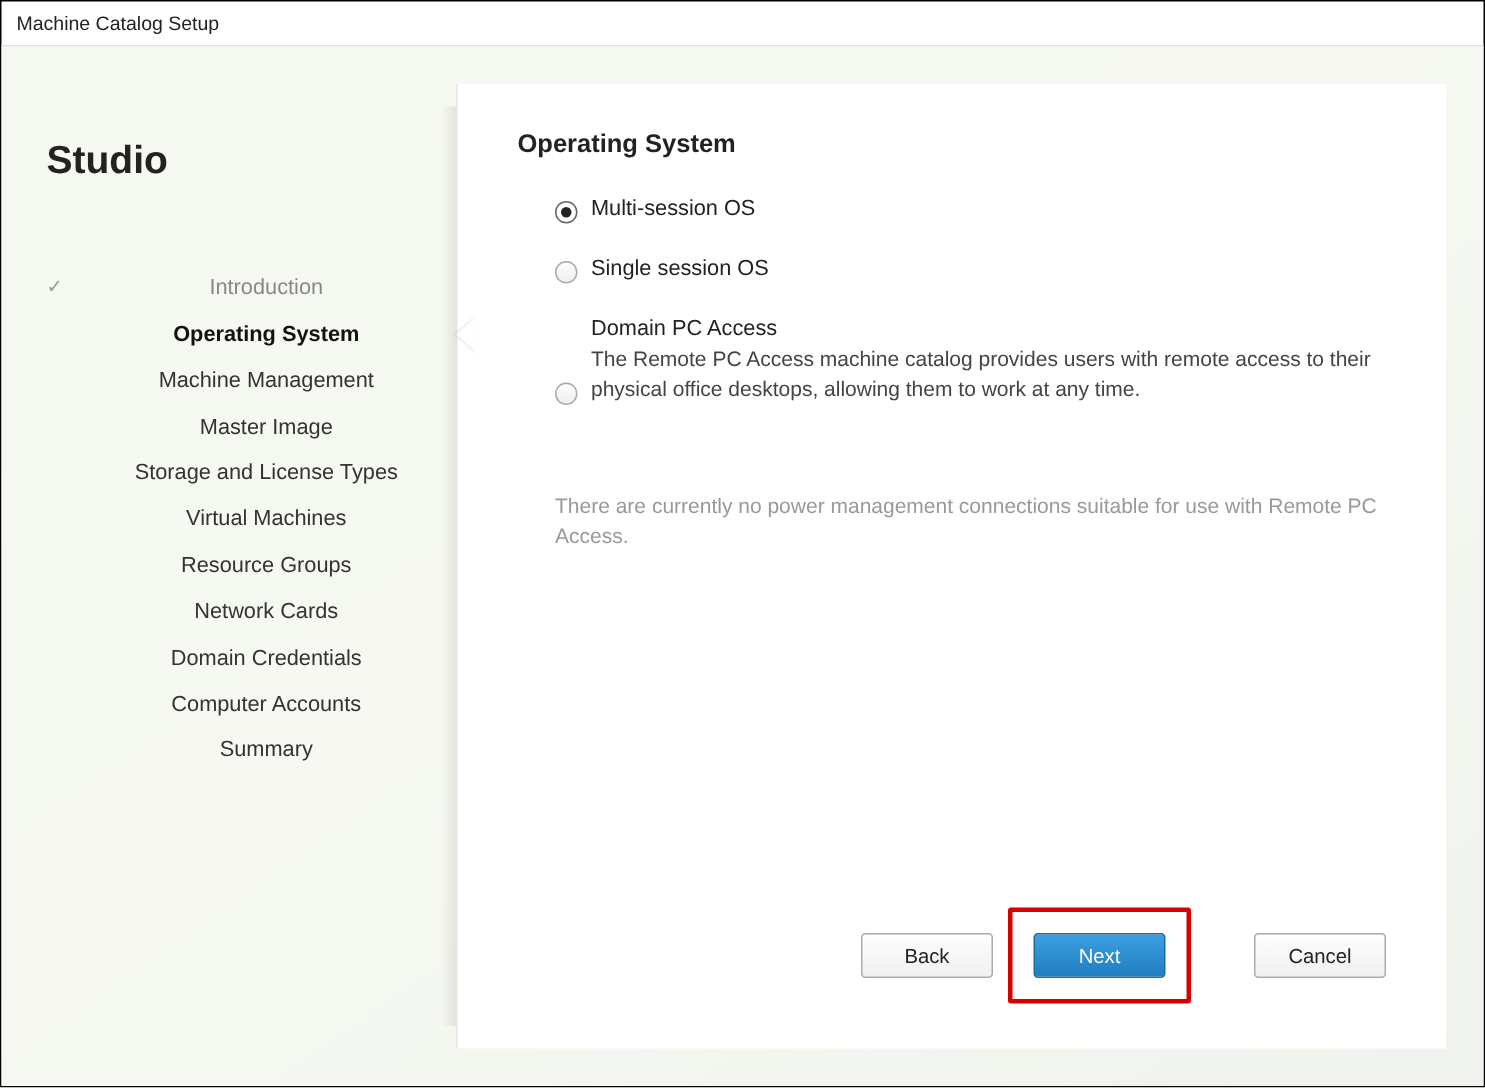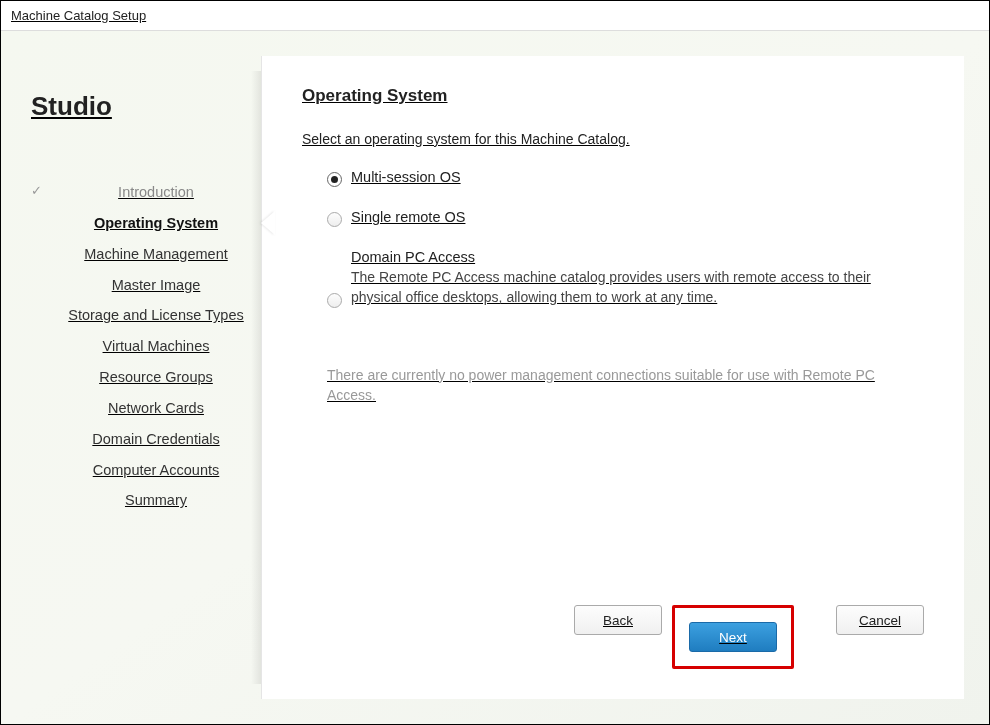--- a/index.html
+++ b/index.html
@@ -10,39 +10,38 @@
       height: 725px;
       overflow: hidden;
     }
     .window {
       width: 990px;
       height: 725px;
       border: 1px solid #000;
       display: flex;
       flex-direction: column;
       background: #fff;
-      text-decoration: underline;
     }
     .titlebar {
       height: 30px;
       padding: 5px 10px;
       font-size: 13px;
       color: #222;
       border-bottom: 1px solid #ddd;
       display: flex;
       align-items: center;
     }
     .content-area {
       flex: 1;
       display: flex;
       background: linear-gradient(to bottom right, #f5f8f0 0%, #f6f8f2 50%, #f0f3ed 100%);
       position: relative;
     }
     .sidebar {
-      width: 260px;
+      width: 303px;
       padding: 60px 0 0 30px;
       position: relative;
     }
     .sidebar::after {
       content: '';
       position: absolute;
       right: 0;
       top: 40px;
       bottom: 40px;
       width: 10px;
@@ -161,20 +160,21 @@
       color: #999;
       margin-top: 35px;
       line-height: 1.45;
       padding-left: 25px;
     }
     .buttons {
       margin-top: auto;
       display: flex;
       justify-content: flex-end;
       gap: 10px;
+      align-items: center;
       padding-top: 20px;
     }
     .btn {
       min-width: 88px;
       height: 30px;
       border: 1px solid #aaa;
       background: linear-gradient(#fdfdfd, #f0f0f0);
       border-radius: 3px;
       font-size: 13.5px;
       color: #222;
@@ -213,34 +213,33 @@
         <li class="nav-item"><span>Virtual Machines</span></li>
         <li class="nav-item"><span>Resource Groups</span></li>
         <li class="nav-item"><span>Network Cards</span></li>
         <li class="nav-item"><span>Domain Credentials</span></li>
         <li class="nav-item"><span>Computer Accounts</span></li>
         <li class="nav-item"><span>Summary</span></li>
       </ul>
     </div>
     <div class="main">
       <div class="page-title">Operating System</div>
-      <div class="instruction">Select an operating system for this Machine Catalog.</div>
       <div class="options">
 
         <div class="option">
           <div class="radio selected"></div>
           <div class="option-body">
             <div class="option-label">Multi-session OS</div>
           </div>
         </div>
 
         <div class="option">
           <div class="radio unselected"></div>
           <div class="option-body">
-            <div class="option-label">Single remote OS</div>
+            <div class="option-label">Single session OS</div>
           </div>
         </div>
 
         <div class="option">
           <div class="radio unselected"></div>
           <div class="option-body">
             <div class="option-label">Domain PC Access</div>
             <div class="option-desc">The Remote PC Access machine catalog provides users with remote access to their physical office desktops, allowing them to work at any time.</div>
           </div>
         </div>

